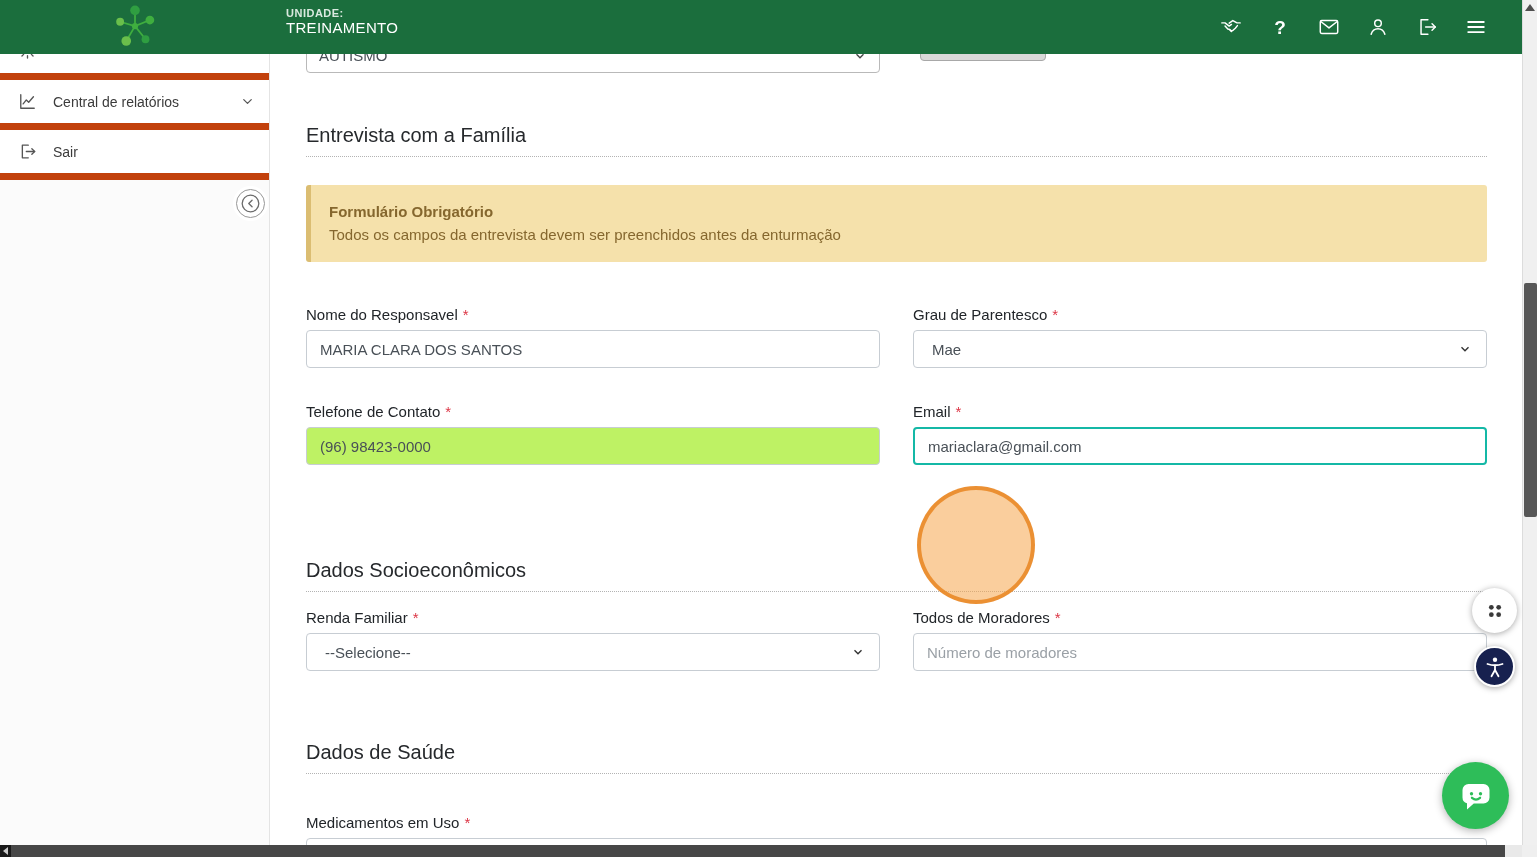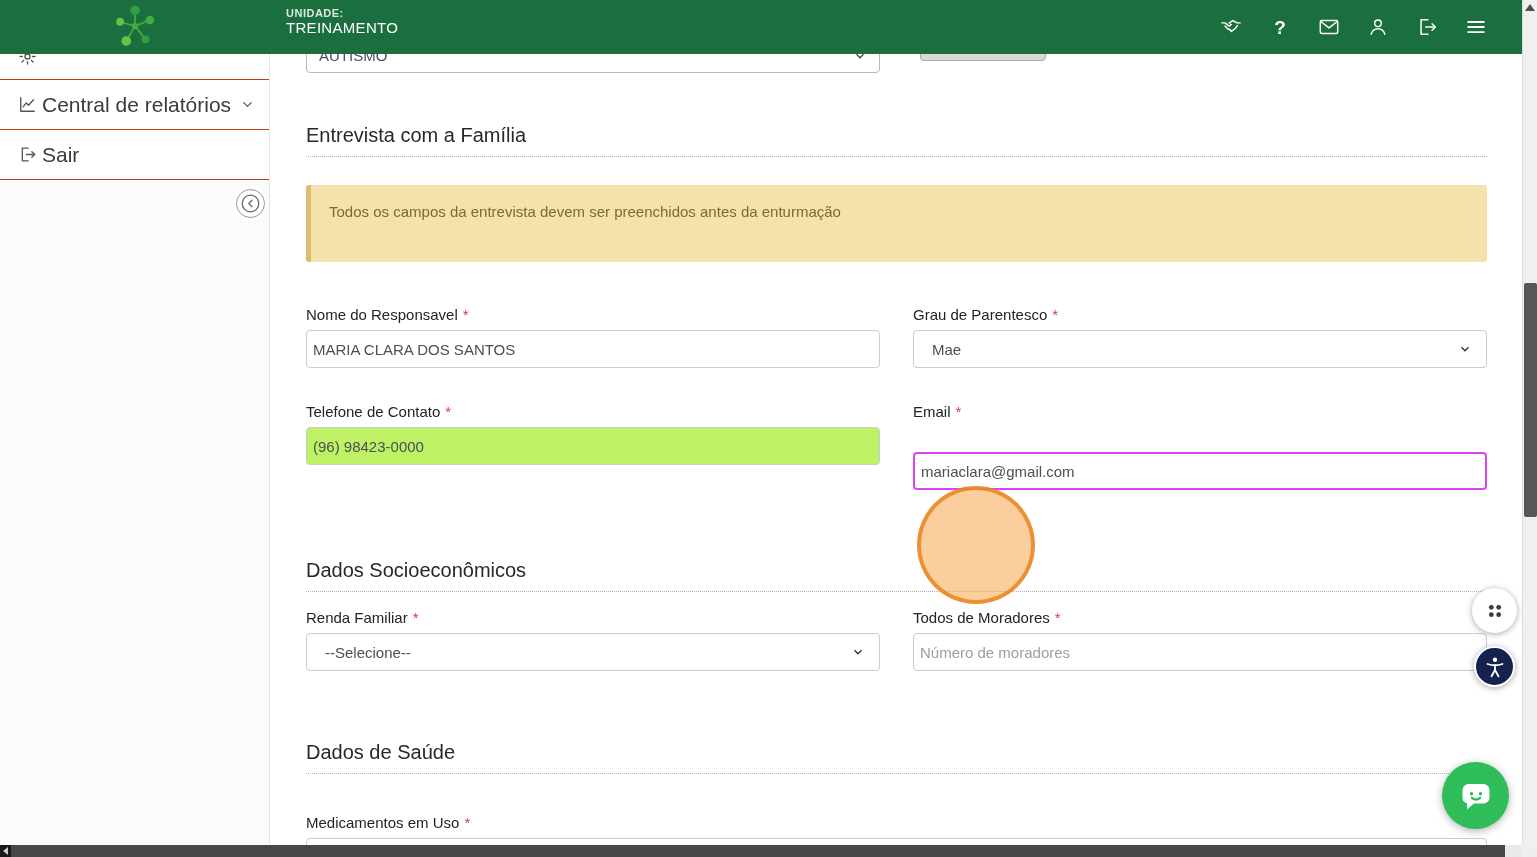--- a/index.html
+++ b/index.html
@@ -13,21 +13,21 @@
   .unit{position:absolute;left:286px;top:7px;color:#fff}
   .unit-label{font-size:11px;font-weight:700;letter-spacing:.5px;color:#d9e9df}
   .unit-name{font-size:15px;font-weight:400;letter-spacing:.3px;color:#fff}
   .hicons{position:absolute;right:34px;top:0;height:54px;display:flex;align-items:center;gap:25px}
   .hicon{width:24px;height:24px;display:flex;align-items:center;justify-content:center;cursor:pointer}
   .hicon svg{width:22px;height:22px;stroke:#fff;fill:none;stroke-width:1.6;stroke-linecap:round;stroke-linejoin:round}
   .help-q{color:#fff;font-size:19px;font-weight:700;line-height:1}
 
   
   .sidebar{position:absolute;left:0;top:0;width:270px;height:845px;background:#fbfbfb;border-right:1px solid #e4e4e4;z-index:10}
-  .side-item{height:50px;display:flex;align-items:center;padding:0 14px 0 18px;gap:5px;background:#fff;border-bottom:1px solid #c2410c;font-size:21px;color:#3b3b3b;cursor:pointer}
+  .side-item{height:50px;display:flex;align-items:center;padding:0 14px 0 18px;gap:16px;background:#fff;border-bottom:7px solid #c2410c;font-size:14px;color:#3b3b3b;cursor:pointer}
   .side-item svg{width:19px;height:19px;stroke:#555;fill:none;stroke-width:1.7;stroke-linecap:round;stroke-linejoin:round;flex:none}
   .side-item .chev{margin-left:auto;width:15px;height:15px;stroke:#555;stroke-width:2;fill:none}
   .side-item.partial{height:80px;align-items:flex-end;padding-bottom:13px}
   .collapse-btn{position:absolute;left:236px;top:189px;width:29px;height:29px;border-radius:50%;background:#fff;border:1px solid #979797;display:flex;align-items:center;justify-content:center;z-index:12;cursor:pointer;box-shadow:0 0 0 3px #fff}
   .collapse-btn svg{width:21px;height:21px;stroke:#6b6b6b;fill:none;stroke-width:1.5;stroke-linecap:round;stroke-linejoin:round}
 
   
   .main{position:absolute;left:270px;top:0;width:1252px;height:641px;background:#fff;z-index:5}
   .partial-select{position:absolute;left:36px;top:38px;width:574px;height:35px;border:1px solid #b9b9b9;border-radius:4px;background:#fff;display:flex;align-items:center;padding:0 12px;font-size:15px;color:#495057;cursor:pointer}
   .partial-select .caret{margin-left:auto;width:14px;height:14px;stroke:#444;stroke-width:2.2;fill:none}
@@ -35,27 +35,27 @@
 
   .section-title{position:absolute;left:36px;width:1181px;font-size:20px;font-weight:400;color:#26292c;line-height:24px;padding-bottom:9px;border-bottom:1px dotted #b3b3b3}
   .t-entrevista{top:123px}.t-socio{top:558px}.t-saude{top:740px}
 
   .alert{position:absolute;left:36px;top:185px;width:1181px;height:77px;background:#f5e1ab;border-left:5px solid #dbbd72;border-radius:3px;padding:15px 18px;color:#85672e}
   .alert-title{font-weight:700;font-size:15px;line-height:23px}
   .alert-text{font-size:15px;line-height:23px}
 
   .fg-label{position:absolute;font-size:15px;color:#212529;display:flex;line-height:20px}
   .req{color:#dc3545;margin-left:5px}
-  .input,.selectbox{position:absolute;width:574px;height:38px;border:1px solid #c7cdd3;border-radius:4px;background:#fff;font-size:15px;color:#495057;padding:0 6px;outline:none;font-family:inherit}
+  .input,.selectbox{position:absolute;width:574px;height:38px;border:1px solid #c7cdd3;border-radius:4px;background:#fff;font-size:15px;color:#495057;padding:0 13px;outline:none;font-family:inherit}
   .selectbox{display:flex;align-items:center;cursor:pointer;padding:0 14px 0 18px}
   .selectbox .caret{margin-left:auto;width:14px;height:14px;stroke:#333;stroke-width:2.4;fill:none}
   .in-nome{left:36px;top:330px}
   .sel-parentesco{left:643px;top:330px}
   .in-telefone{left:36px;top:427px;background:#bef264}
-  .in-email{left:643px;top:452px;border:2px solid #d946ef}
+  .in-email{left:643px;top:427px;border:2px solid #14b8a6}
   .sel-renda{left:36px;top:633px}
   .in-moradores{left:643px;top:633px}
   .in-moradores::placeholder{color:#9aa0a6}
   .in-medicamentos{left:36px;top:838px;width:1181px;height:34px}
 
   .lbl-nome{left:36px;top:305px}.lbl-parentesco{left:643px;top:305px}
   .lbl-telefone{left:36px;top:402px}.lbl-email{left:643px;top:402px}
   .lbl-renda{left:36px;top:608px}.lbl-moradores{left:643px;top:608px}
   .lbl-medicamentos{left:36px;top:813px}
 
@@ -87,20 +87,21 @@
       <span>AUTISMO</span>
       <svg class="caret" viewBox="0 0 24 24">
           <path d="M6 9l6 6 6-6"></path>
         </svg>
     </div>
     <div class="partial-btn"></div>
 
     <div class="section-title t-entrevista">Entrevista com a Família</div>
 
     <div class="alert">
+      <div class="alert-title">Formulário Obrigatório</div>
       <div class="alert-text">Todos os campos da entrevista devem ser preenchidos antes da enturmação</div>
     </div>
 
     <div class="fg-label lbl-nome">
       <span>Nome do Responsavel</span>
       <span class="req">*</span>
     </div>
     <input class="input in-nome" value="MARIA CLARA DOS SANTOS" style="">
 
     <div class="fg-label lbl-parentesco">

